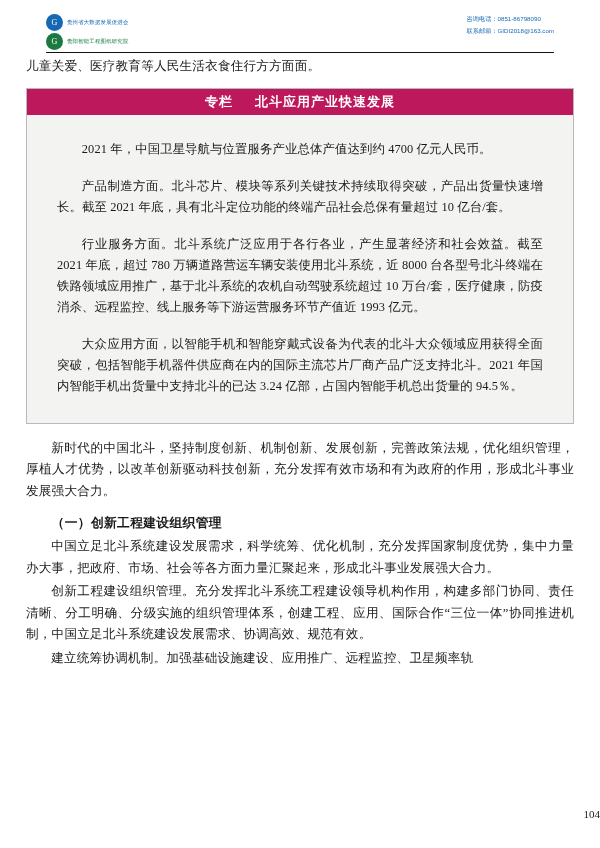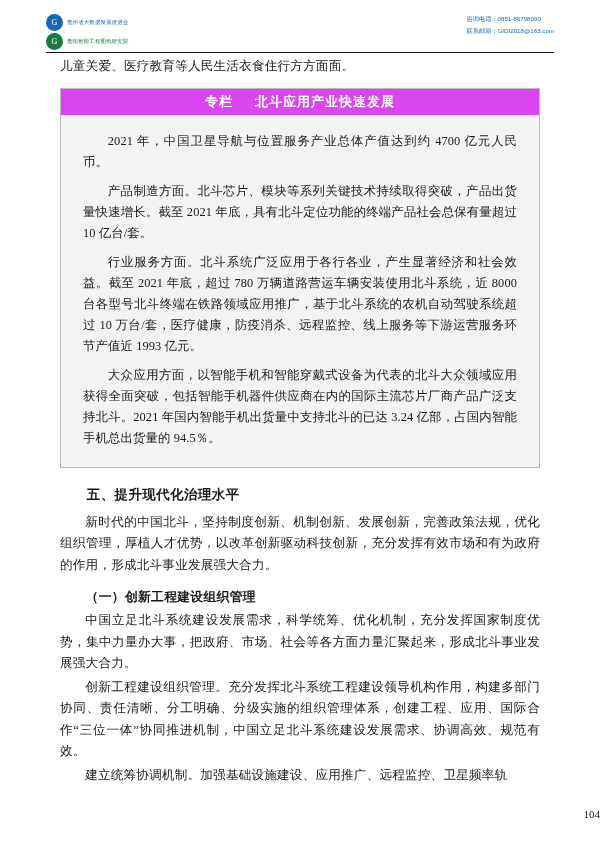--- a/index.html
+++ b/index.html
@@ -96,21 +96,21 @@
     position: absolute;
     left: 46px;
     right: 46px;
     top: 52px;
     border-top: 1px solid #111;
     height: 0;
   }
 
   
   .content {
-    padding: 0 60px;
+    padding: 0 26px;
     box-sizing: border-box;
   }
   p.para {
     margin: 0 0 2px 0;
     font-size: 12.6px;
     line-height: 21.5px;
     text-align: justify;
     text-justify: inter-ideograph;
     text-indent: 2em;
     letter-spacing: 0.2px;
@@ -124,37 +124,37 @@
   }
 
   
   .box {
     margin: 10px 0 14px 0;
     border: 1px solid #b9b9b9;
     background: #f3f3f1;
     box-sizing: border-box;
   }
   .box-title {
-    background: #d946ef;
+    background: #be185d;
     color: #ffffff;
     text-align: center;
     font-weight: bold;
     font-size: 13px;
     line-height: 26px;
     height: 26px;
     letter-spacing: 1px;
   }
   .box-title .tag {
     margin-right: 22px;
   }
   .box-body {
     padding: 8px 14px 10px 14px;
   }
   .box-body p {
-    margin: 8px;
+    margin: 16px;
     font-size: 12.4px;
     line-height: 21px;
     text-align: justify;
     text-justify: inter-ideograph;
     text-indent: 2em;
     letter-spacing: 0.1px;
   }
 
   
   h2.section {
@@ -222,21 +222,20 @@
         <span class="tag">专栏</span><span>北斗应用产业快速发展</span>
       </div>
       <div class="box-body">
         <p>2021 年，中国卫星导航与位置服务产业总体产值达到约 4700 亿元人民币。</p>
         <p>产品制造方面。北斗芯片、模块等系列关键技术持续取得突破，产品出货量快速增长。截至 2021 年底，具有北斗定位功能的终端产品社会总保有量超过 10 亿台/套。</p>
         <p>行业服务方面。北斗系统广泛应用于各行各业，产生显著经济和社会效益。截至 2021 年底，超过 780 万辆道路营运车辆安装使用北斗系统，近 8000 台各型号北斗终端在铁路领域应用推广，基于北斗系统的农机自动驾驶系统超过 10 万台/套，医疗健康，防疫消杀、远程监控、线上服务等下游运营服务环节产值近 1993 亿元。</p>
         <p>大众应用方面，以智能手机和智能穿戴式设备为代表的北斗大众领域应用获得全面突破，包括智能手机器件供应商在内的国际主流芯片厂商产品广泛支持北斗。2021 年国内智能手机出货量中支持北斗的已达 3.24 亿部，占国内智能手机总出货量的 94.5％。</p>
       </div>
     </div>
 
-    <h2 class="section">五、提升现代化治理水平</h2>
 
     <p class="para">新时代的中国北斗，坚持制度创新、机制创新、发展创新，完善政策法规，优化组织管理，厚植人才优势，以改革创新驱动科技创新，充分发挥有效市场和有为政府的作用，形成北斗事业发展强大合力。</p>
 
     <h3 class="subsection">（一）创新工程建设组织管理</h3>
 
     <p class="para">中国立足北斗系统建设发展需求，科学统筹、优化机制，充分发挥国家制度优势，集中力量办大事，把政府、市场、社会等各方面力量汇聚起来，形成北斗事业发展强大合力。</p>
     <p class="para">创新工程建设组织管理。充分发挥北斗系统工程建设领导机构作用，构建多部门协同、责任清晰、分工明确、分级实施的组织管理体系，创建工程、应用、国际合作“三位一体”协同推进机制，中国立足北斗系统建设发展需求、协调高效、规范有效。</p>
     <p class="para">建立统筹协调机制。加强基础设施建设、应用推广、远程监控、卫星频率轨</p>
 
   </div>

